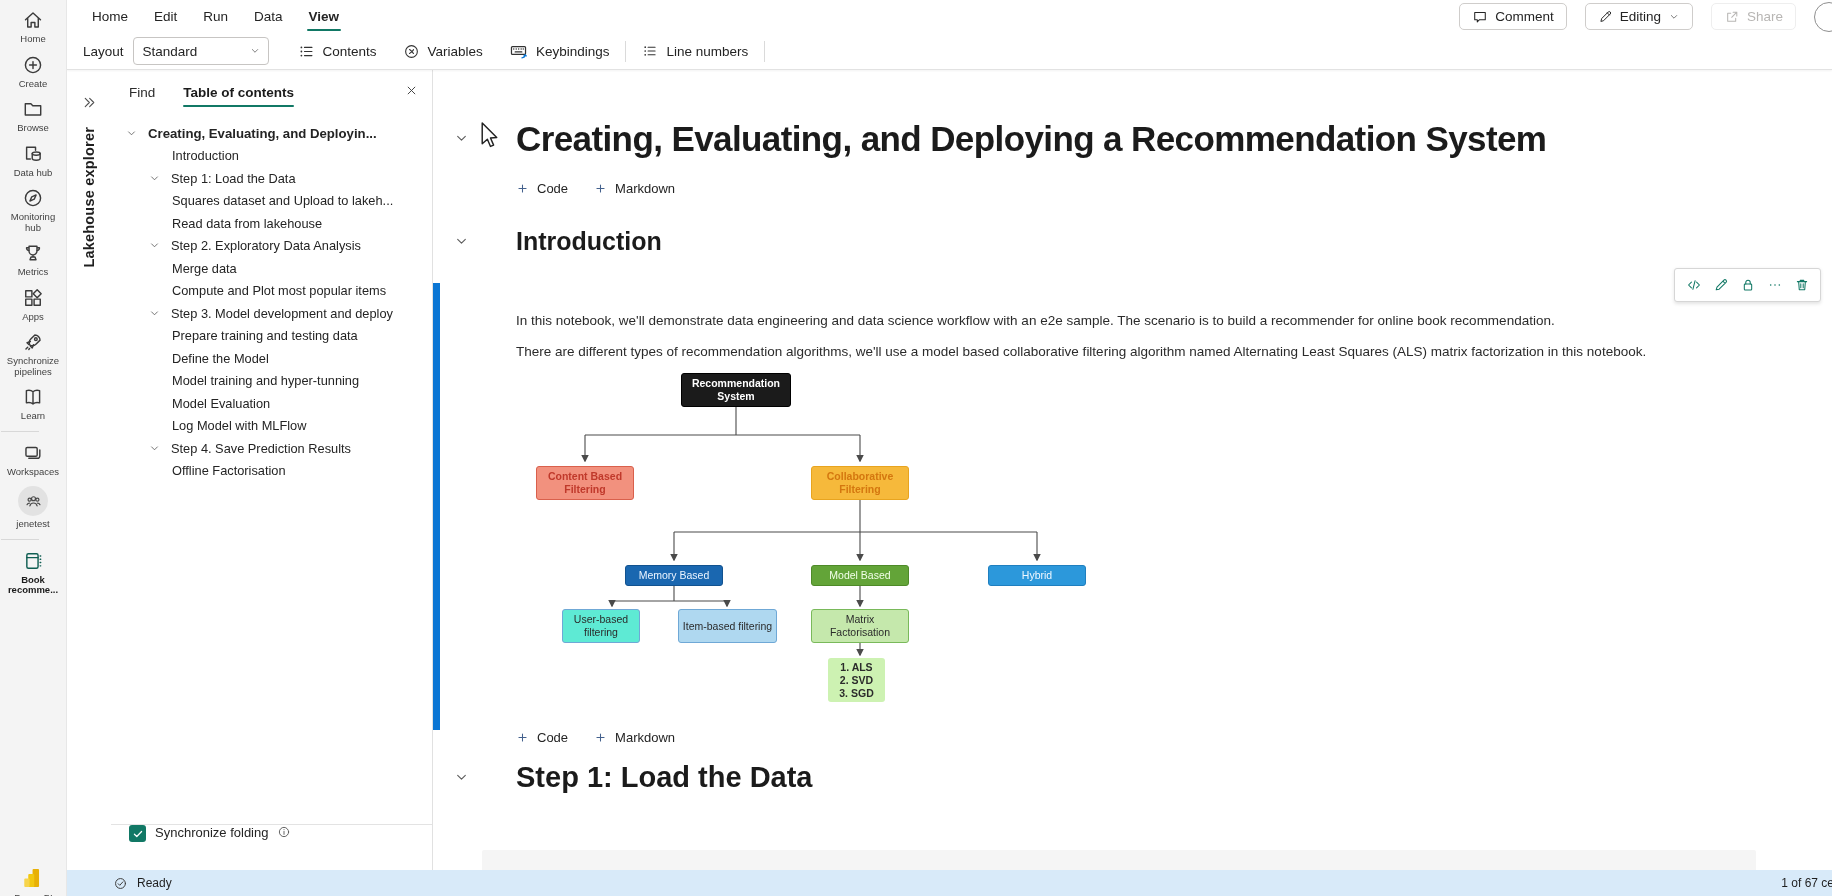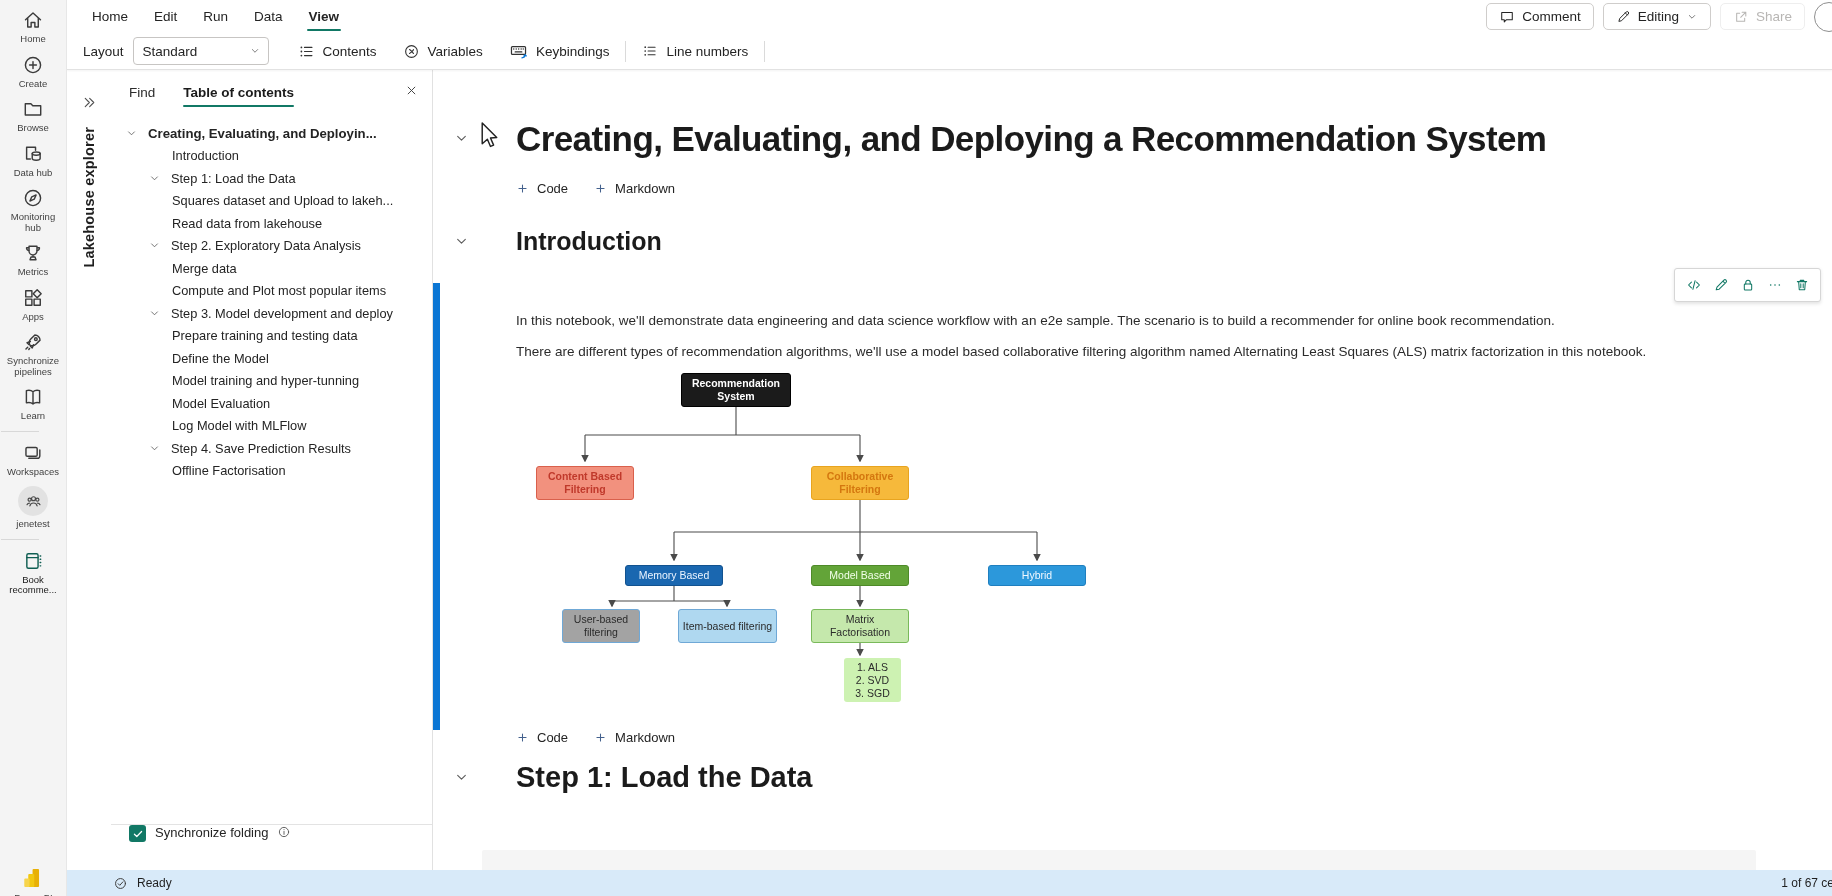--- a/index.html
+++ b/index.html
@@ -7,34 +7,34 @@
        font-family:"Liberation Sans","DejaVu Sans",sans-serif;color:#242424;-webkit-font-smoothing:antialiased;}
   .icon{display:inline-flex;flex:none;align-items:center;justify-content:center;}
   .icon svg{width:100%;height:100%;}
 
   
   .leftnav{position:absolute;left:0;top:0;width:67px;height:896px;background:#f4f4f4;border-right:1px solid #e7e7e7;
            box-sizing:border-box;display:flex;flex-direction:column;align-items:center;padding-top:9px;z-index:8;}
   .nav-item{display:flex;flex-direction:column;align-items:center;gap:3px;margin-bottom:9px;width:64px;cursor:pointer;color:#3b3b3b;}
   .nav-item .lbl{font-size:9.5px;line-height:10.5px;text-align:center;color:#424242;width:60px;word-wrap:break-word;}
   .nav-item.active{color:#0f5e52;}
-  .nav-item.active .lbl{font-weight:normal;color:#1b1b1b;}
+  .nav-item.active .lbl{font-weight:bold;color:#1b1b1b;}
   .nav-divider{width:38px;border-top:1px solid #d8d8d8;margin:1px 0 10px;}
   .avatar-circle{width:30px;height:30px;border-radius:50%;background:#e2e2e2;display:flex;align-items:center;justify-content:center;color:#4a4a4a;}
   .avatar-circle svg{width:19px;height:19px;}
   .nav-pbi{position:absolute;bottom:-7px;left:0;width:67px;display:flex;flex-direction:column;align-items:center;gap:2px;cursor:pointer;}
   .nav-pbi .lbl{font-size:9.5px;color:#424242;}
 
   
   .menubar{position:absolute;left:67px;top:0;right:0;height:33px;background:#fff;display:flex;align-items:center;
            padding:0 8px 0 12px;box-sizing:border-box;z-index:7;}
   .menu-item{font-size:13.5px;padding:0 13px;height:33px;display:flex;align-items:center;position:relative;color:#242424;cursor:pointer;}
   .menu-item.active{font-weight:bold;}
   .menu-item.active::after{content:"";position:absolute;left:11px;right:11px;bottom:2px;height:2.5px;background:#117865;border-radius:2px;}
-  .menubar-right{margin-left:auto;display:flex;align-items:center;gap:9px;}
+  .menubar-right{margin-left:auto;display:flex;align-items:center;gap:18px;}
   .btn{display:flex;align-items:center;gap:7px;border:1px solid #cfcdcb;border-radius:5px;height:27px;padding:0 12px;
        font-size:13.5px;background:#fff;cursor:pointer;color:#242424;white-space:nowrap;}
   .btn .icon{color:#242424;}
   .btn.disabled{color:#b8b6b4;border-color:#eee;cursor:default;}
   .btn.disabled .icon{color:#b8b6b4;}
   .partial-avatar{width:28px;height:28px;border:1.6px solid #8f8f8f;border-radius:50%;margin-right:-20px;flex:none;}
 
   
   .toolbar{position:absolute;left:67px;top:33px;right:0;height:37px;background:#fff;border-bottom:1px solid #e2e2e2;
            box-shadow:0 1px 2px rgba(0,0,0,.05);display:flex;align-items:center;padding-left:16px;box-sizing:border-box;
@@ -573,24 +573,24 @@
     <path d="M329 216 V236" marker-end="url(#arr)"></path>
     <path d="M329 273 V285" marker-end="url(#arr)"></path>
   </g>
 </svg>
           <div class="dnode" style="left:150px;top:3px;width:110px;height:34px;background:#1b1b1b;border:1px solid #000000;color:#ffffff;font-weight:bold">Recommendation System</div>
           <div class="dnode" style="left:5px;top:96px;width:98px;height:34px;background:#F2917E;border:1px solid #D9604C;color:#C0392B;font-weight:bold">Content Based Filtering</div>
           <div class="dnode" style="left:280px;top:96px;width:98px;height:34px;background:#F6B93B;border:1px solid #E8A41F;color:#D4770F;font-weight:bold">Collaborative Filtering</div>
           <div class="dnode" style="left:94px;top:195px;width:98px;height:21px;background:#1A67B0;border:1px solid #12528F;color:#EAF4FF;font-weight:normal">Memory Based</div>
           <div class="dnode" style="left:280px;top:195px;width:98px;height:21px;background:#63A438;border:1px solid #4E8A28;color:#F2FFE9;font-weight:normal">Model Based</div>
           <div class="dnode" style="left:457px;top:195px;width:98px;height:21px;background:#2C98DB;border:1px solid #1F7FBF;color:#F0F8FF;font-weight:normal">Hybrid</div>
-          <div class="dnode" style="left:31px;top:239px;width:78px;height:34px;background:#a3a3a3;border:1px solid #6FA8D6;color:#2b2b2b;font-weight:normal">User-based filtering</div>
+          <div class="dnode" style="left:31px;top:239px;width:78px;height:34px;background:#5eead4;border:1px solid #6FA8D6;color:#2b2b2b;font-weight:normal">User-based filtering</div>
           <div class="dnode" style="left:147px;top:239px;width:99px;height:34px;background:#AFD8F0;border:1px solid #6FA8D6;color:#2b2b2b;font-weight:normal">Item-based filtering</div>
           <div class="dnode" style="left:280px;top:239px;width:98px;height:34px;background:#C5E8AC;border:1px solid #79B95A;color:#2b2b2b;font-weight:normal">Matrix Factorisation</div>
-          <div class="dnode" style="left:313px;top:288px;width:57px;height:44px;background:#CDF2B2;border:none;color:#2b2b2b;font-weight:normal">1. ALS<br>2. SVD<br>3. SGD</div>
+          <div class="dnode" style="left:297px;top:288px;width:57px;height:44px;background:#CDF2B2;border:none;color:#2b2b2b;font-weight:bold">1. ALS<br>2. SVD<br>3. SGD</div>
         </div>
     </div>
 
     <div class="cellrow addrow row-add2">
       <span class="addbtn">
         <span class="icon">
             <svg viewBox="0 0 20 20" fill="none" stroke="currentColor" stroke-width="1.3" stroke-linecap="round" stroke-linejoin="round">
               <path stroke-width="1.6" d="M10 4.5 V15.5 M4.5 10 H15.5"></path>
             </svg>
           </span>

